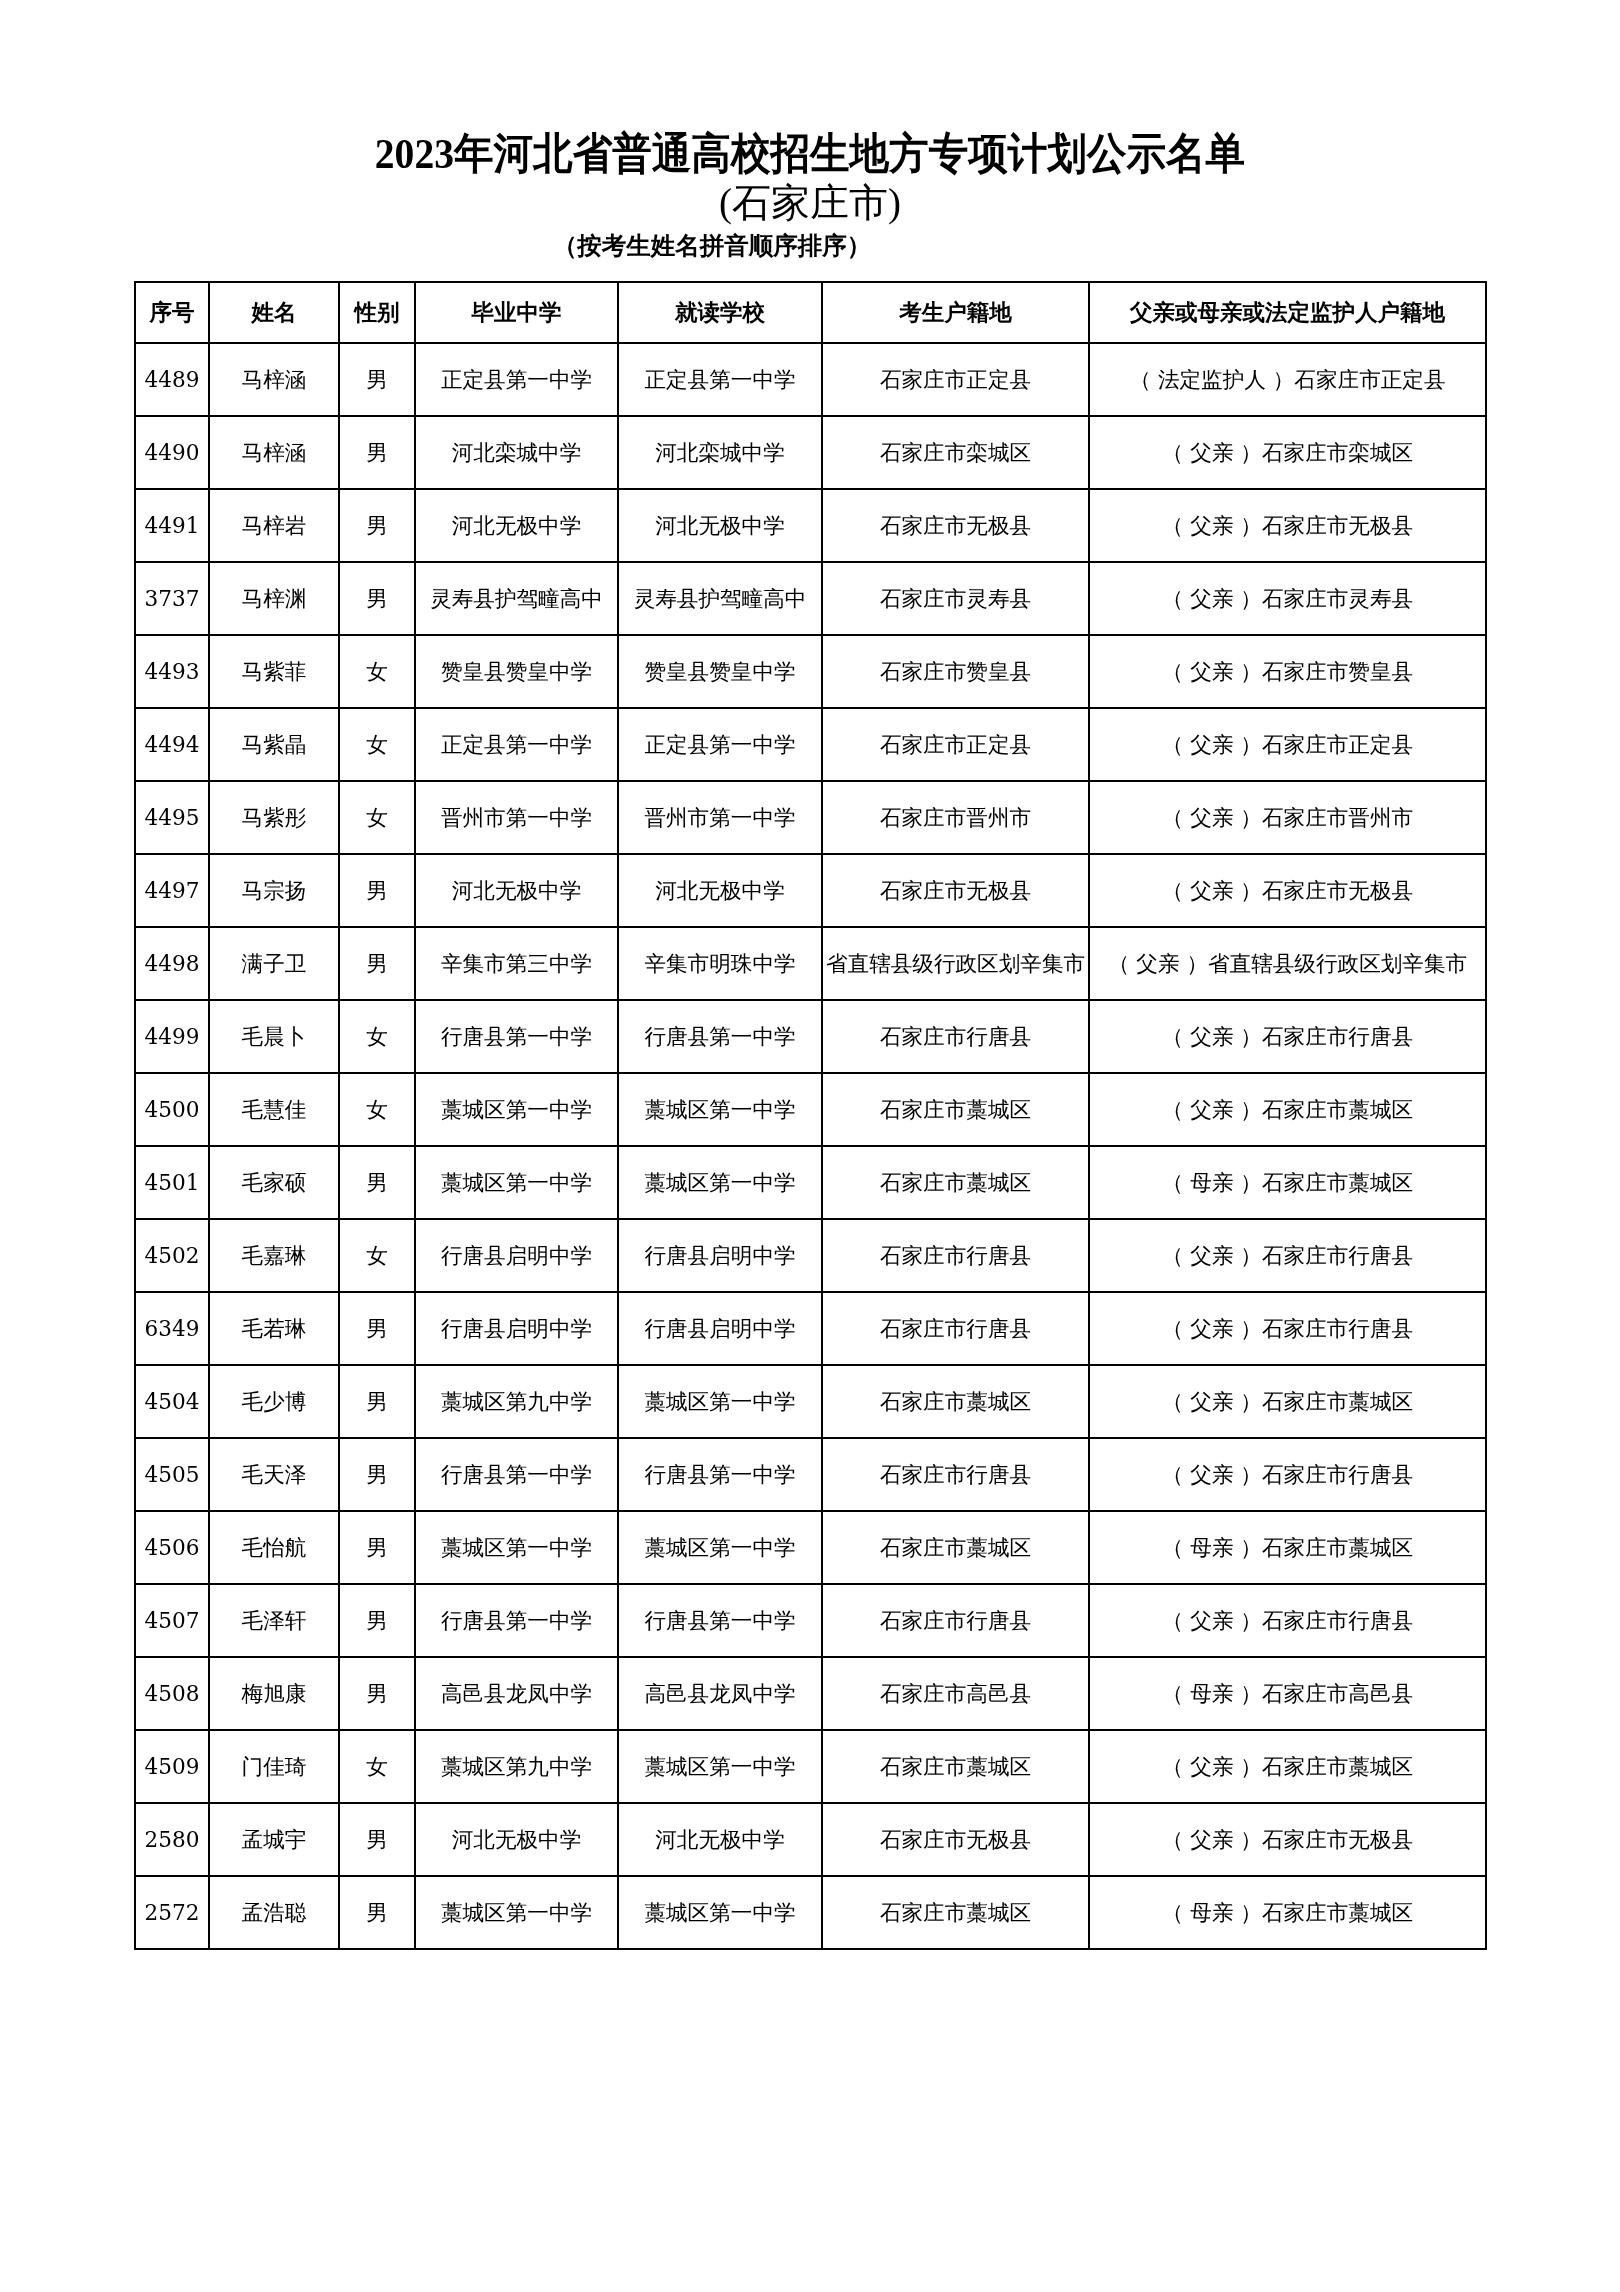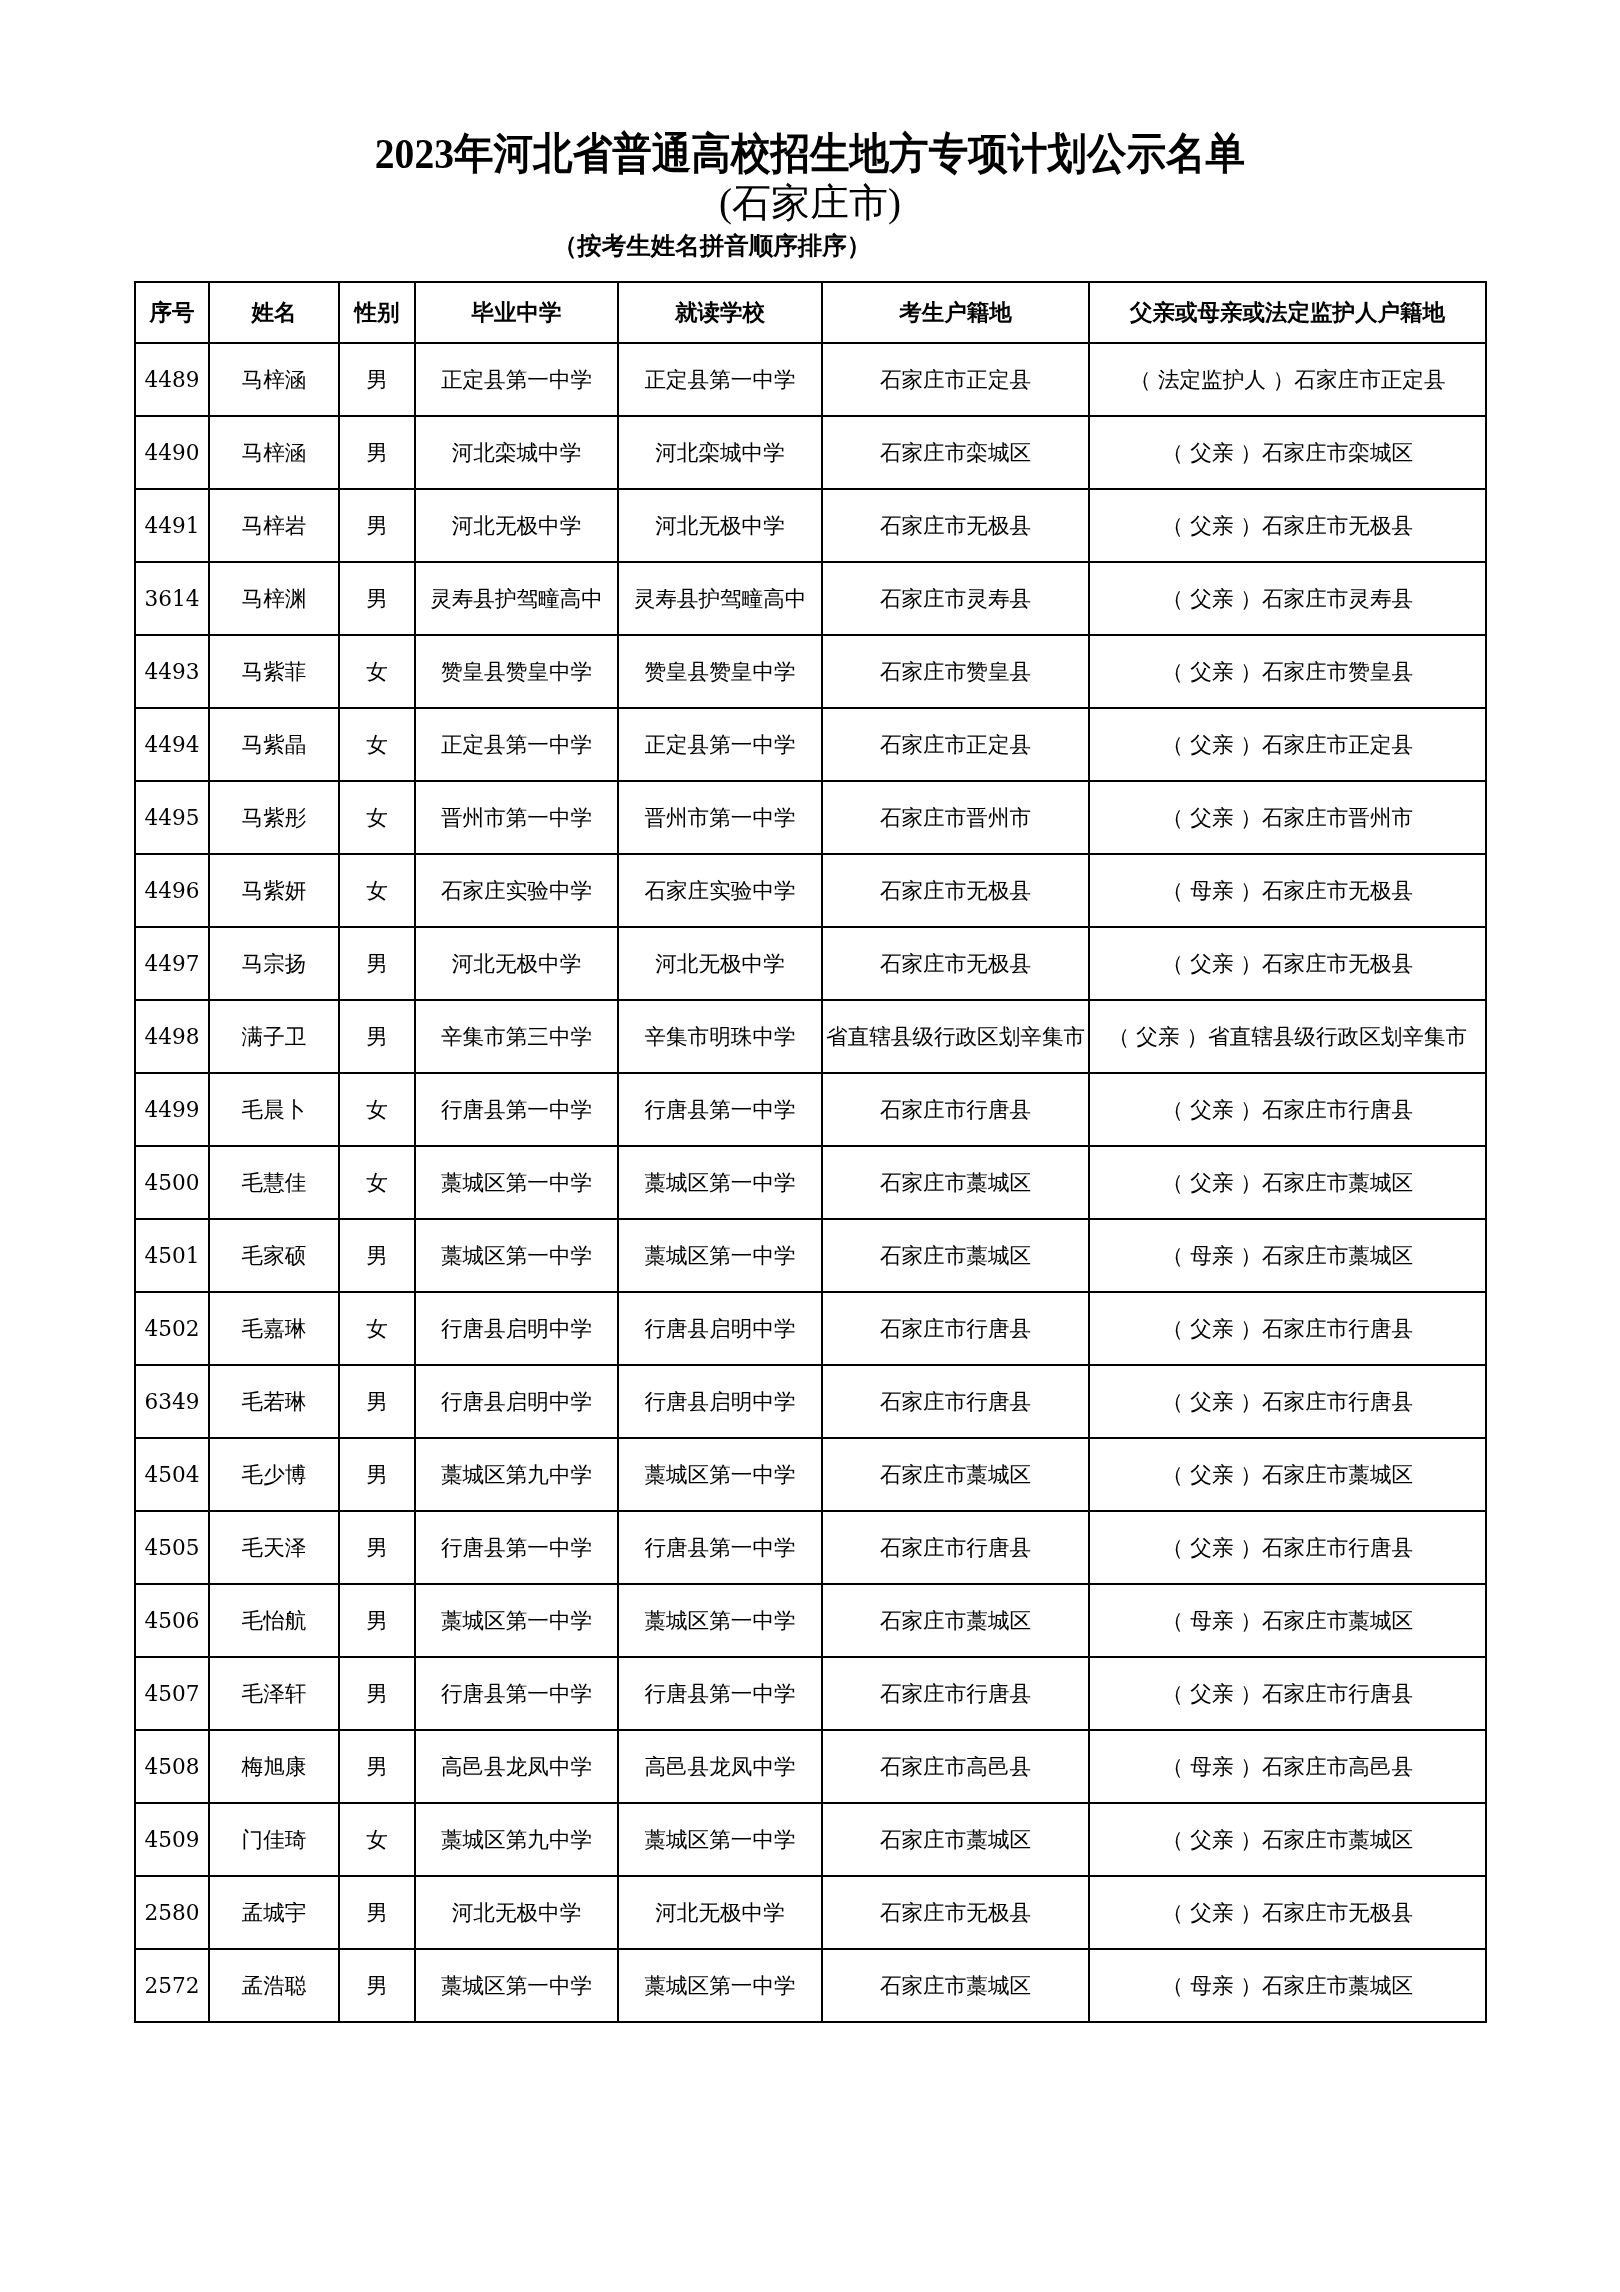--- a/index.html
+++ b/index.html
@@ -65,21 +65,21 @@
       <tr>
         <td class="seq">4491</td>
         <td>马梓岩</td>
         <td>男</td>
         <td>河北无极中学</td>
         <td>河北无极中学</td>
         <td>石家庄市无极县</td>
         <td>（ 父亲 ）石家庄市无极县</td>
       </tr>
       <tr>
-        <td class="seq">3614</td>
+        <td class="seq">3737</td>
         <td>马梓渊</td>
         <td>男</td>
         <td>灵寿县护驾疃高中</td>
         <td>灵寿县护驾疃高中</td>
         <td>石家庄市灵寿县</td>
         <td>（ 父亲 ）石家庄市灵寿县</td>
       </tr>
       <tr>
         <td class="seq">4493</td>
         <td>马紫菲</td>
@@ -101,29 +101,20 @@
       <tr>
         <td class="seq">4495</td>
         <td>马紫彤</td>
         <td>女</td>
         <td>晋州市第一中学</td>
         <td>晋州市第一中学</td>
         <td>石家庄市晋州市</td>
         <td>（ 父亲 ）石家庄市晋州市</td>
       </tr>
       <tr>
-        <td class="seq">4496</td>
-        <td>马紫妍</td>
-        <td>女</td>
-        <td>石家庄实验中学</td>
-        <td>石家庄实验中学</td>
-        <td>石家庄市无极县</td>
-        <td>（ 母亲 ）石家庄市无极县</td>
-      </tr>
-      <tr>
         <td class="seq">4497</td>
         <td>马宗扬</td>
         <td>男</td>
         <td>河北无极中学</td>
         <td>河北无极中学</td>
         <td>石家庄市无极县</td>
         <td>（ 父亲 ）石家庄市无极县</td>
       </tr>
       <tr>
         <td class="seq">4498</td>

